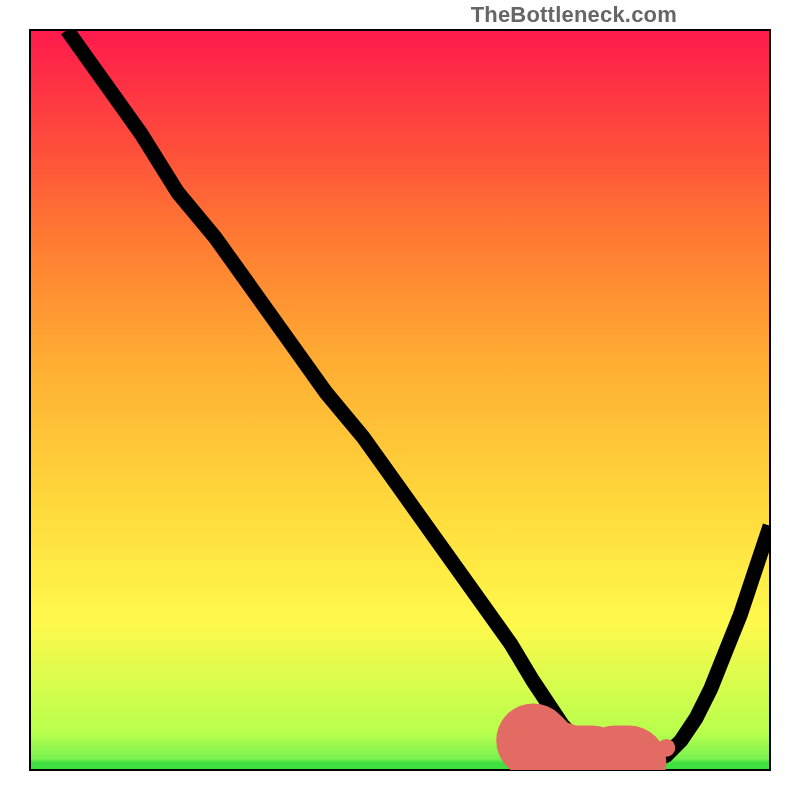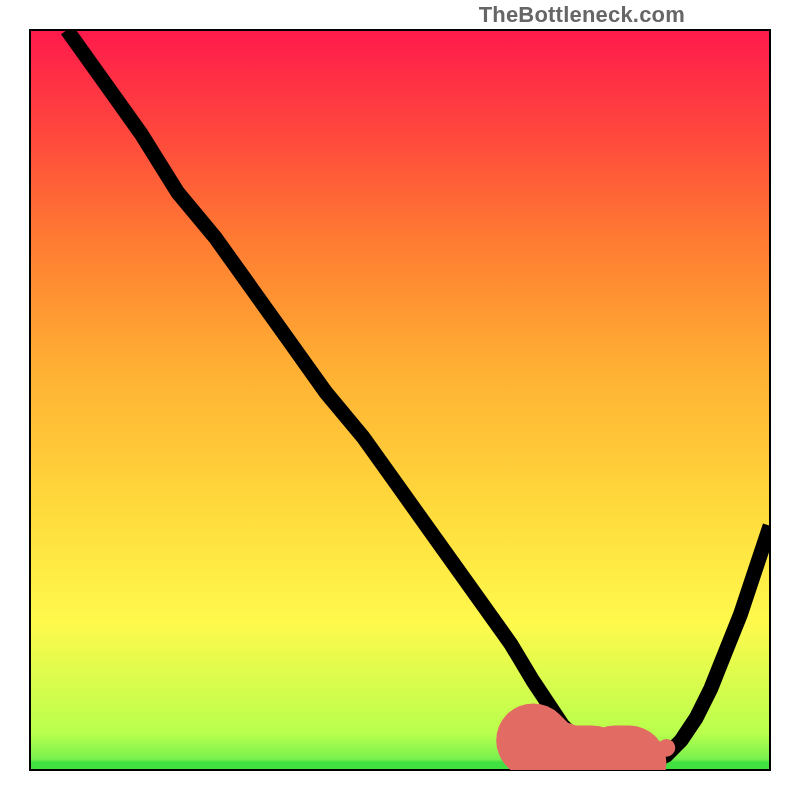--- a/index.html
+++ b/index.html
@@ -8,21 +8,20 @@
     width: 800px;
     height: 800px;
     overflow: hidden;
     background: #fff;
     font-family: Arial, Helvetica, sans-serif;
   }
   .chart-wrapper {
     position: relative;
     width: 687px;
     height: 800px;
-    padding-left: 8px;
   }
   .watermark {
     position: absolute;
     top: 2px;
     right: 10px;
     font-size: 22px;
     font-weight: 600;
     color: #666;
     letter-spacing: 0.2px;
     z-index: 4;

